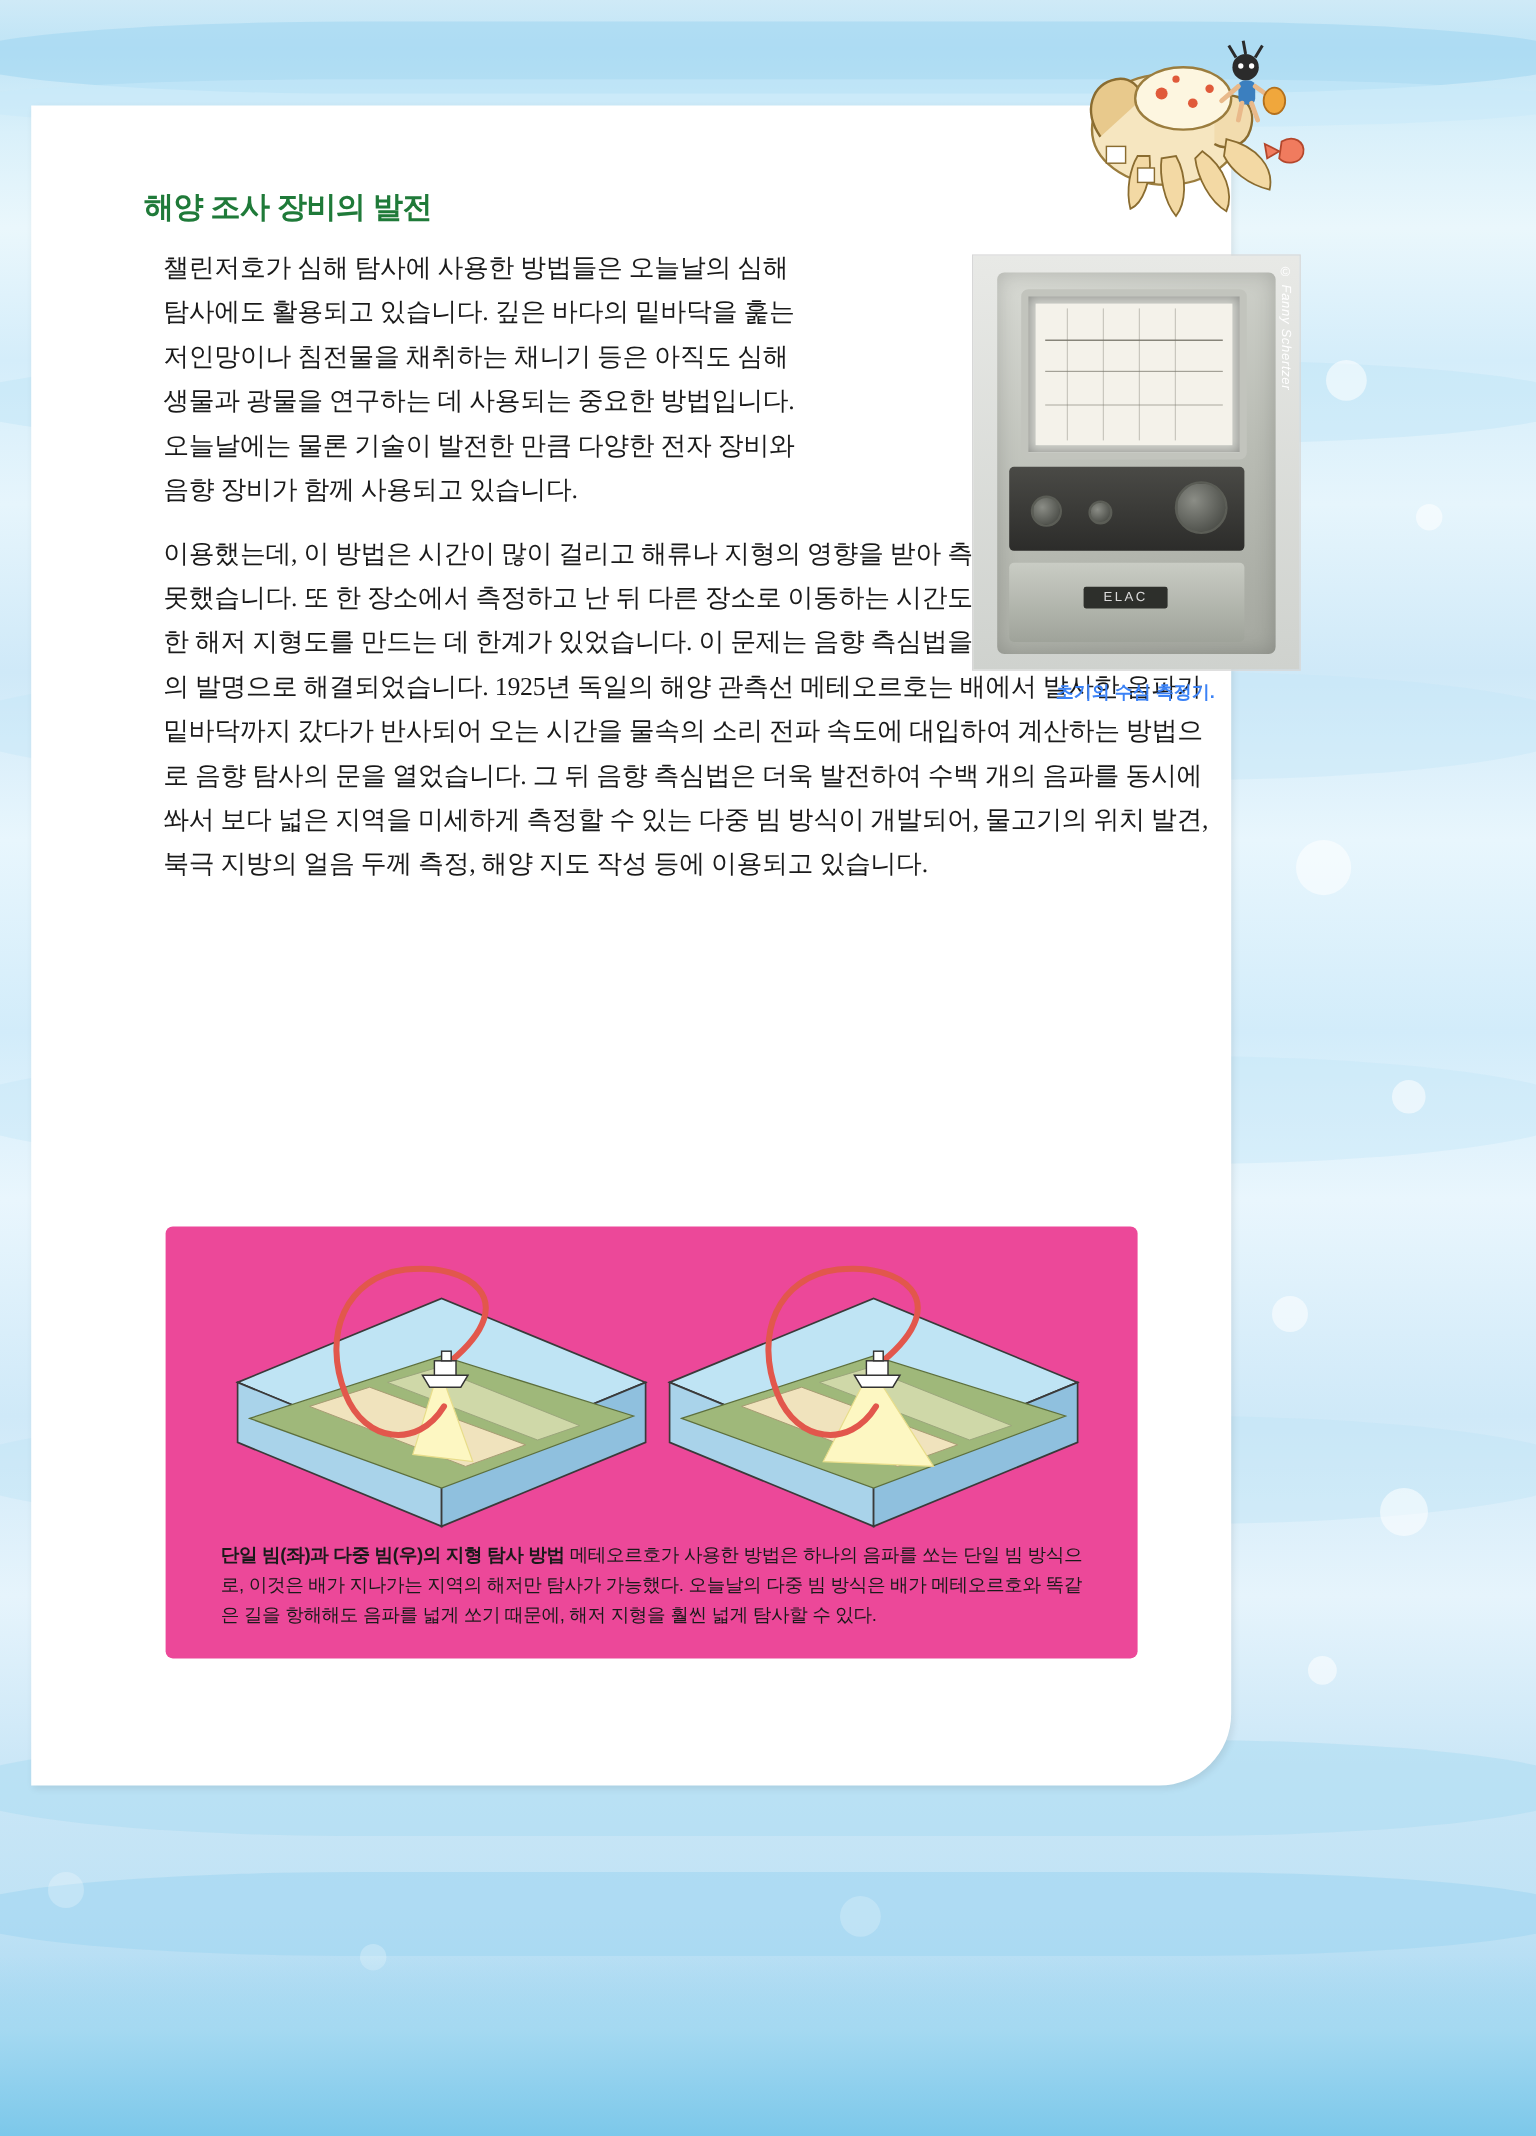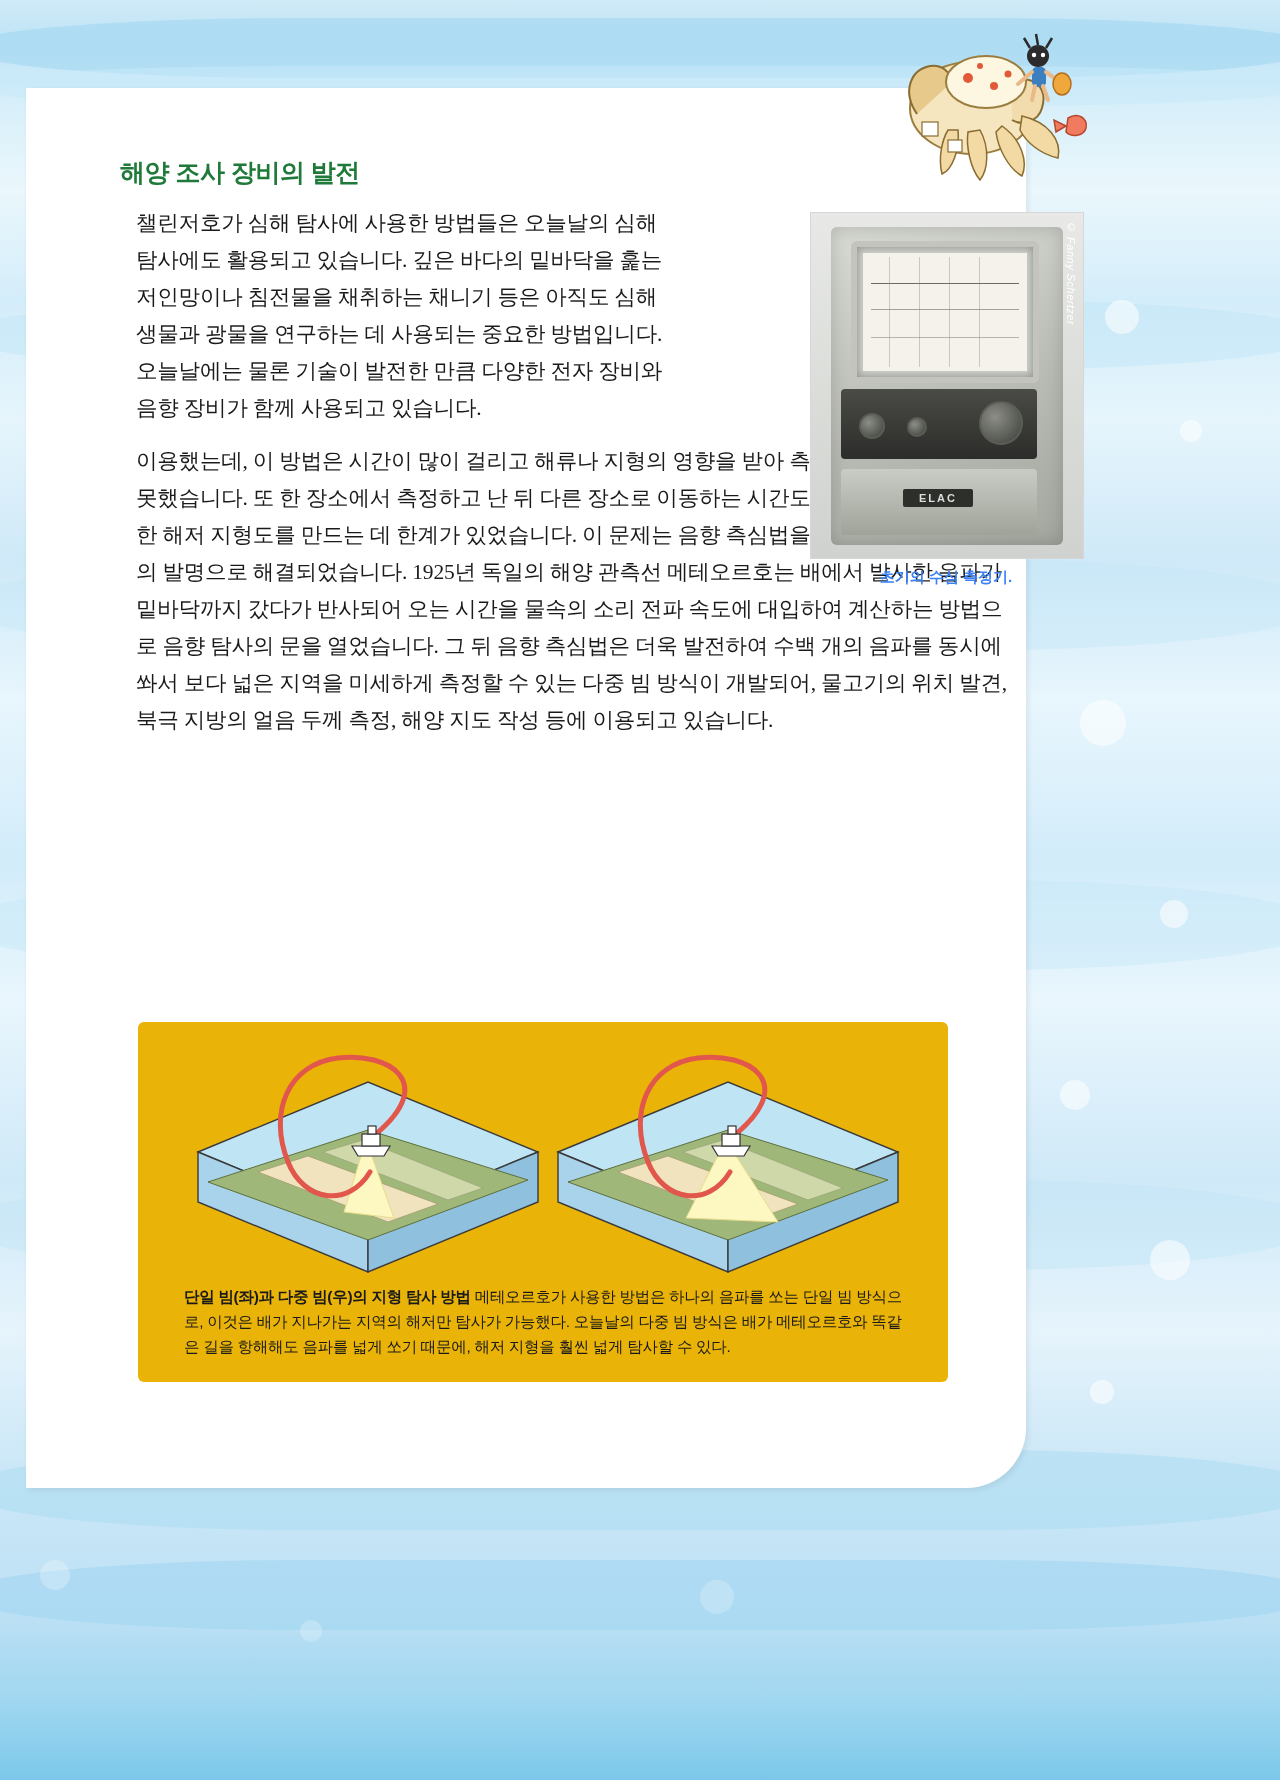--- a/index.html
+++ b/index.html
@@ -199,21 +199,20 @@
     left: 92px; top: 276px;
     width: 70px; height: 18px;
     background: #2d2f2b;
     border-radius: 2px;
     color: #ddd;
     font-size: 11px;
     font-family: "Liberation Sans", sans-serif;
     text-align: center;
     line-height: 18px;
     letter-spacing: 2px;
-    font-weight: bold;
   }
   .credit {
     position: absolute;
     right: 6px;
     top: 8px;
     font-family: "Liberation Sans", sans-serif;
     font-size: 11px;
     color: #ffffff;
     writing-mode: vertical-rl;
     letter-spacing: 0.5px;
@@ -228,21 +227,21 @@
     text-align: center;
   }
 
   
   .figure {
     position: absolute;
     left: 138px;
     top: 1022px;
     width: 810px;
     height: 360px;
-    background: #eab308;
+    background: #ec4899;
     border-radius: 6px;
   }
   .fig-img {
     position: relative;
     width: 810px;
     height: 252px;
   }
   .fig-caption {
     position: absolute;
     left: 46px;

